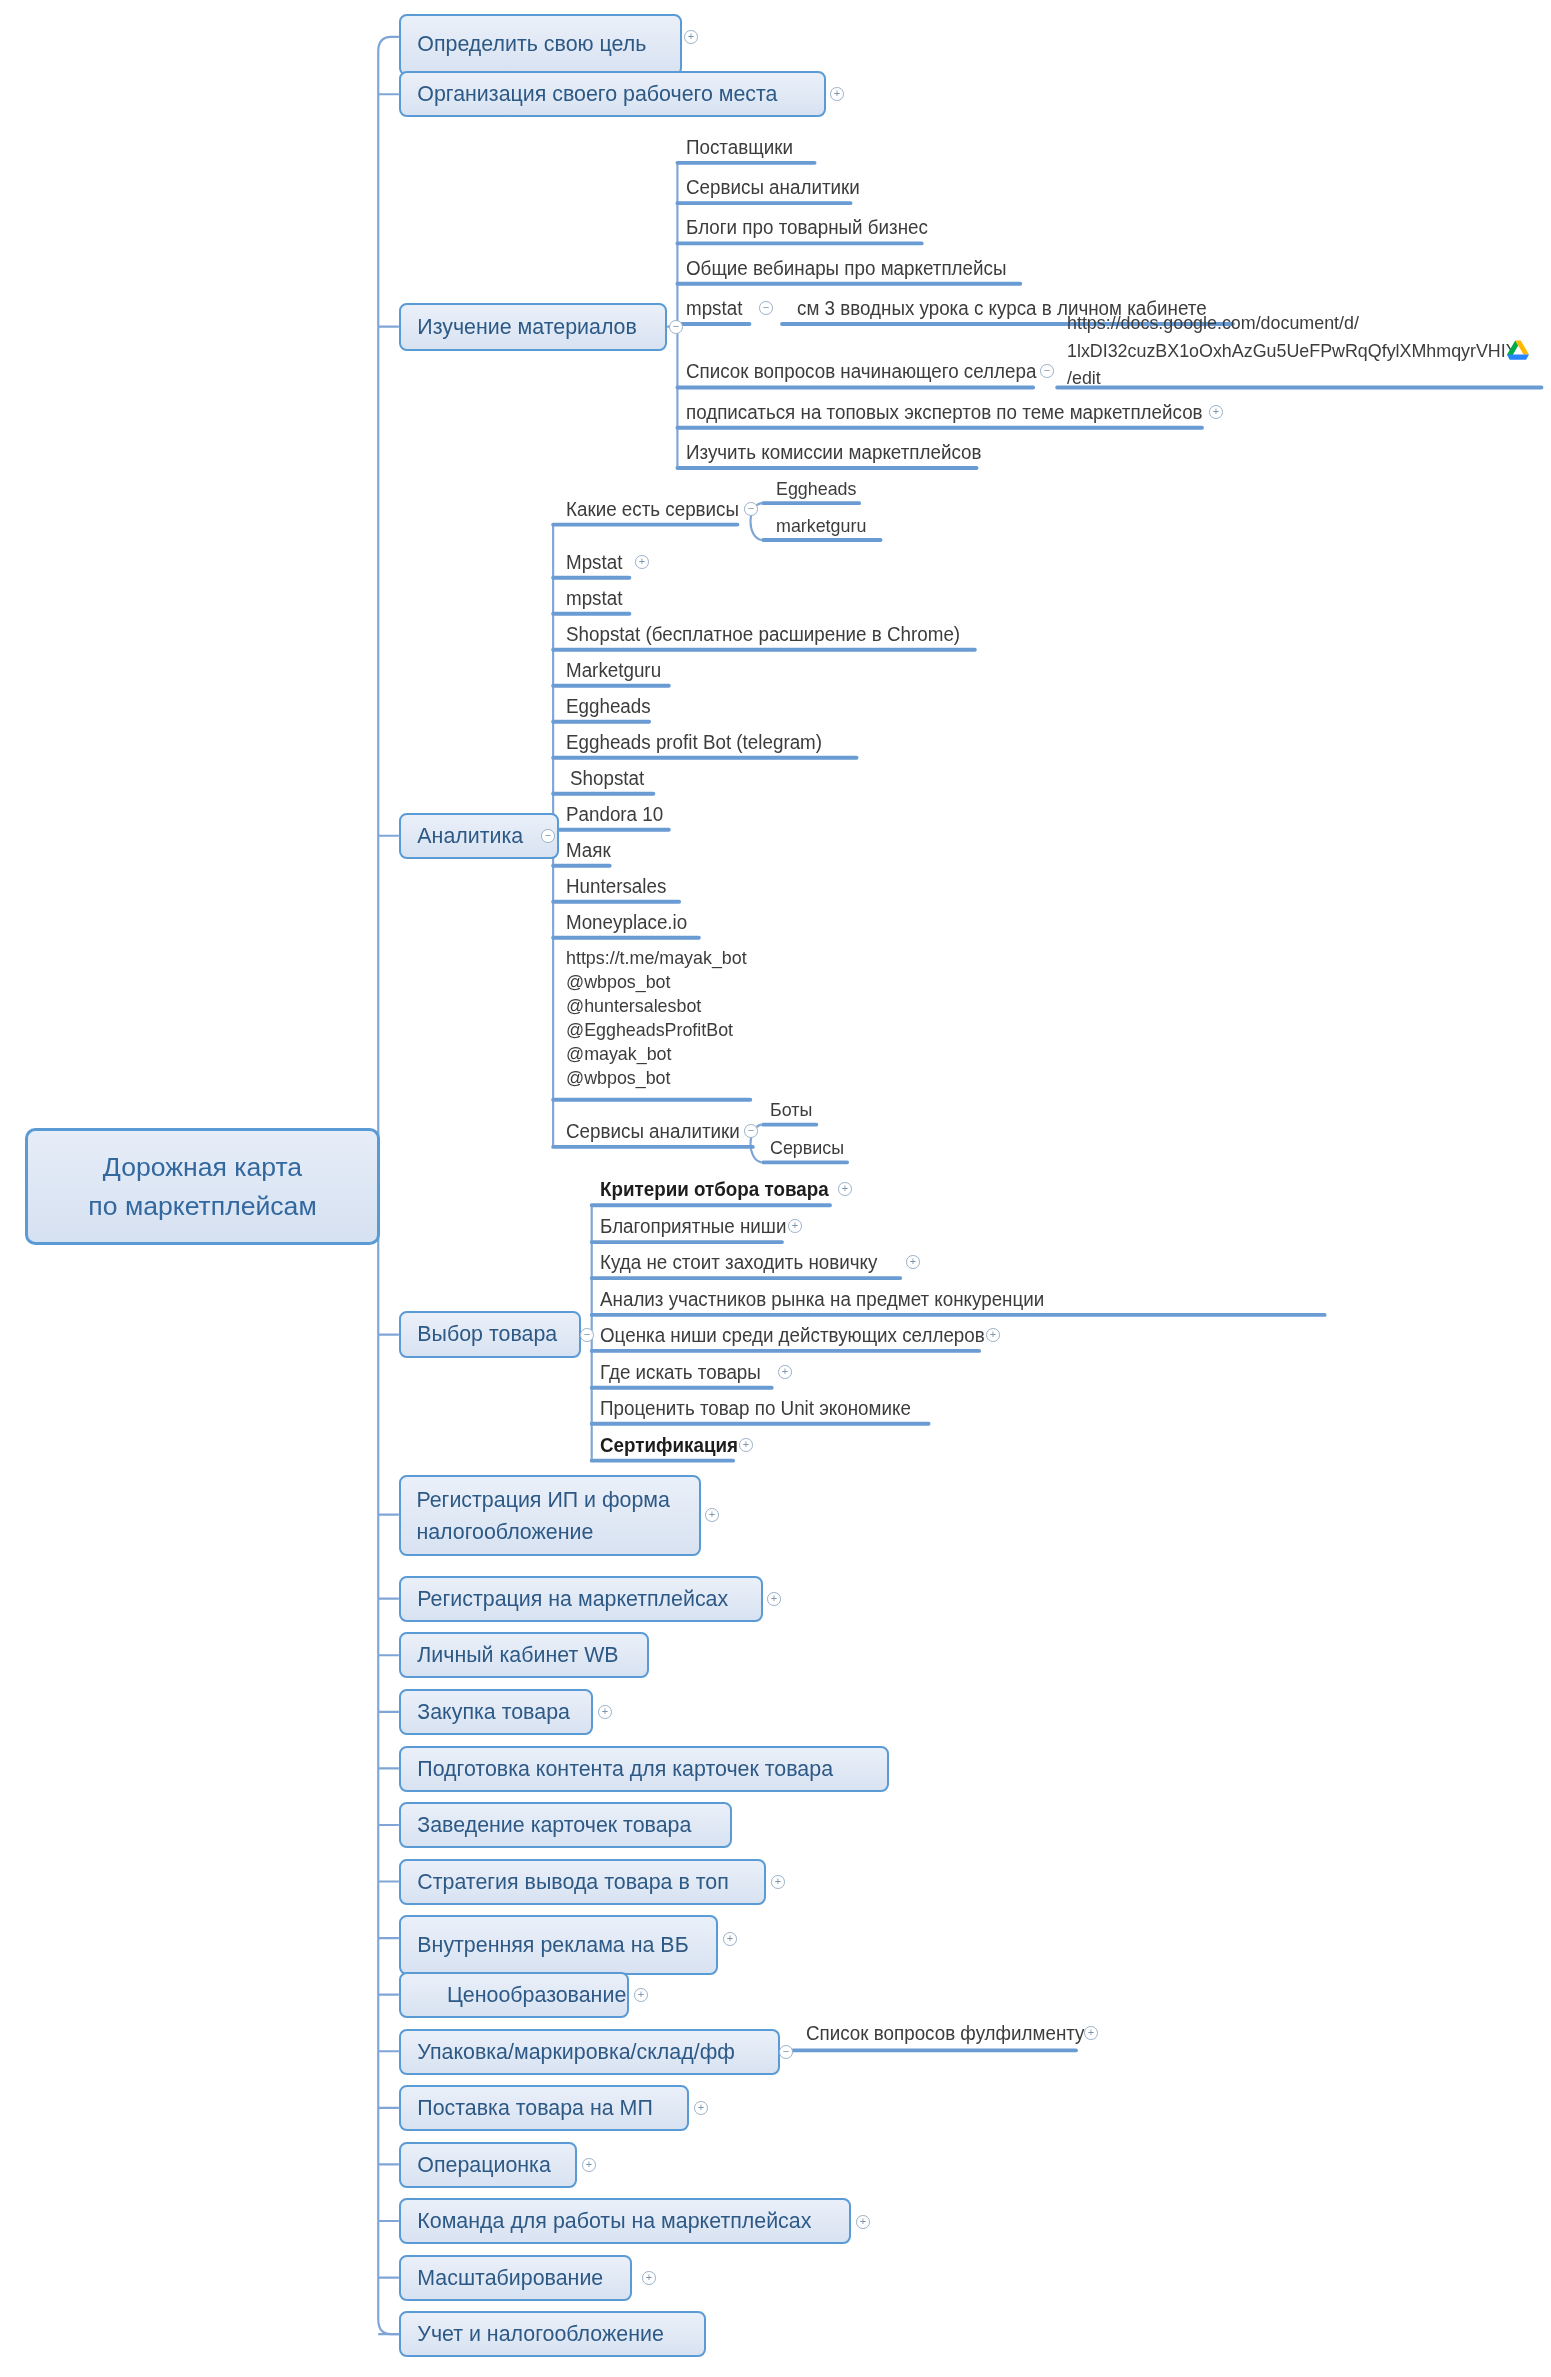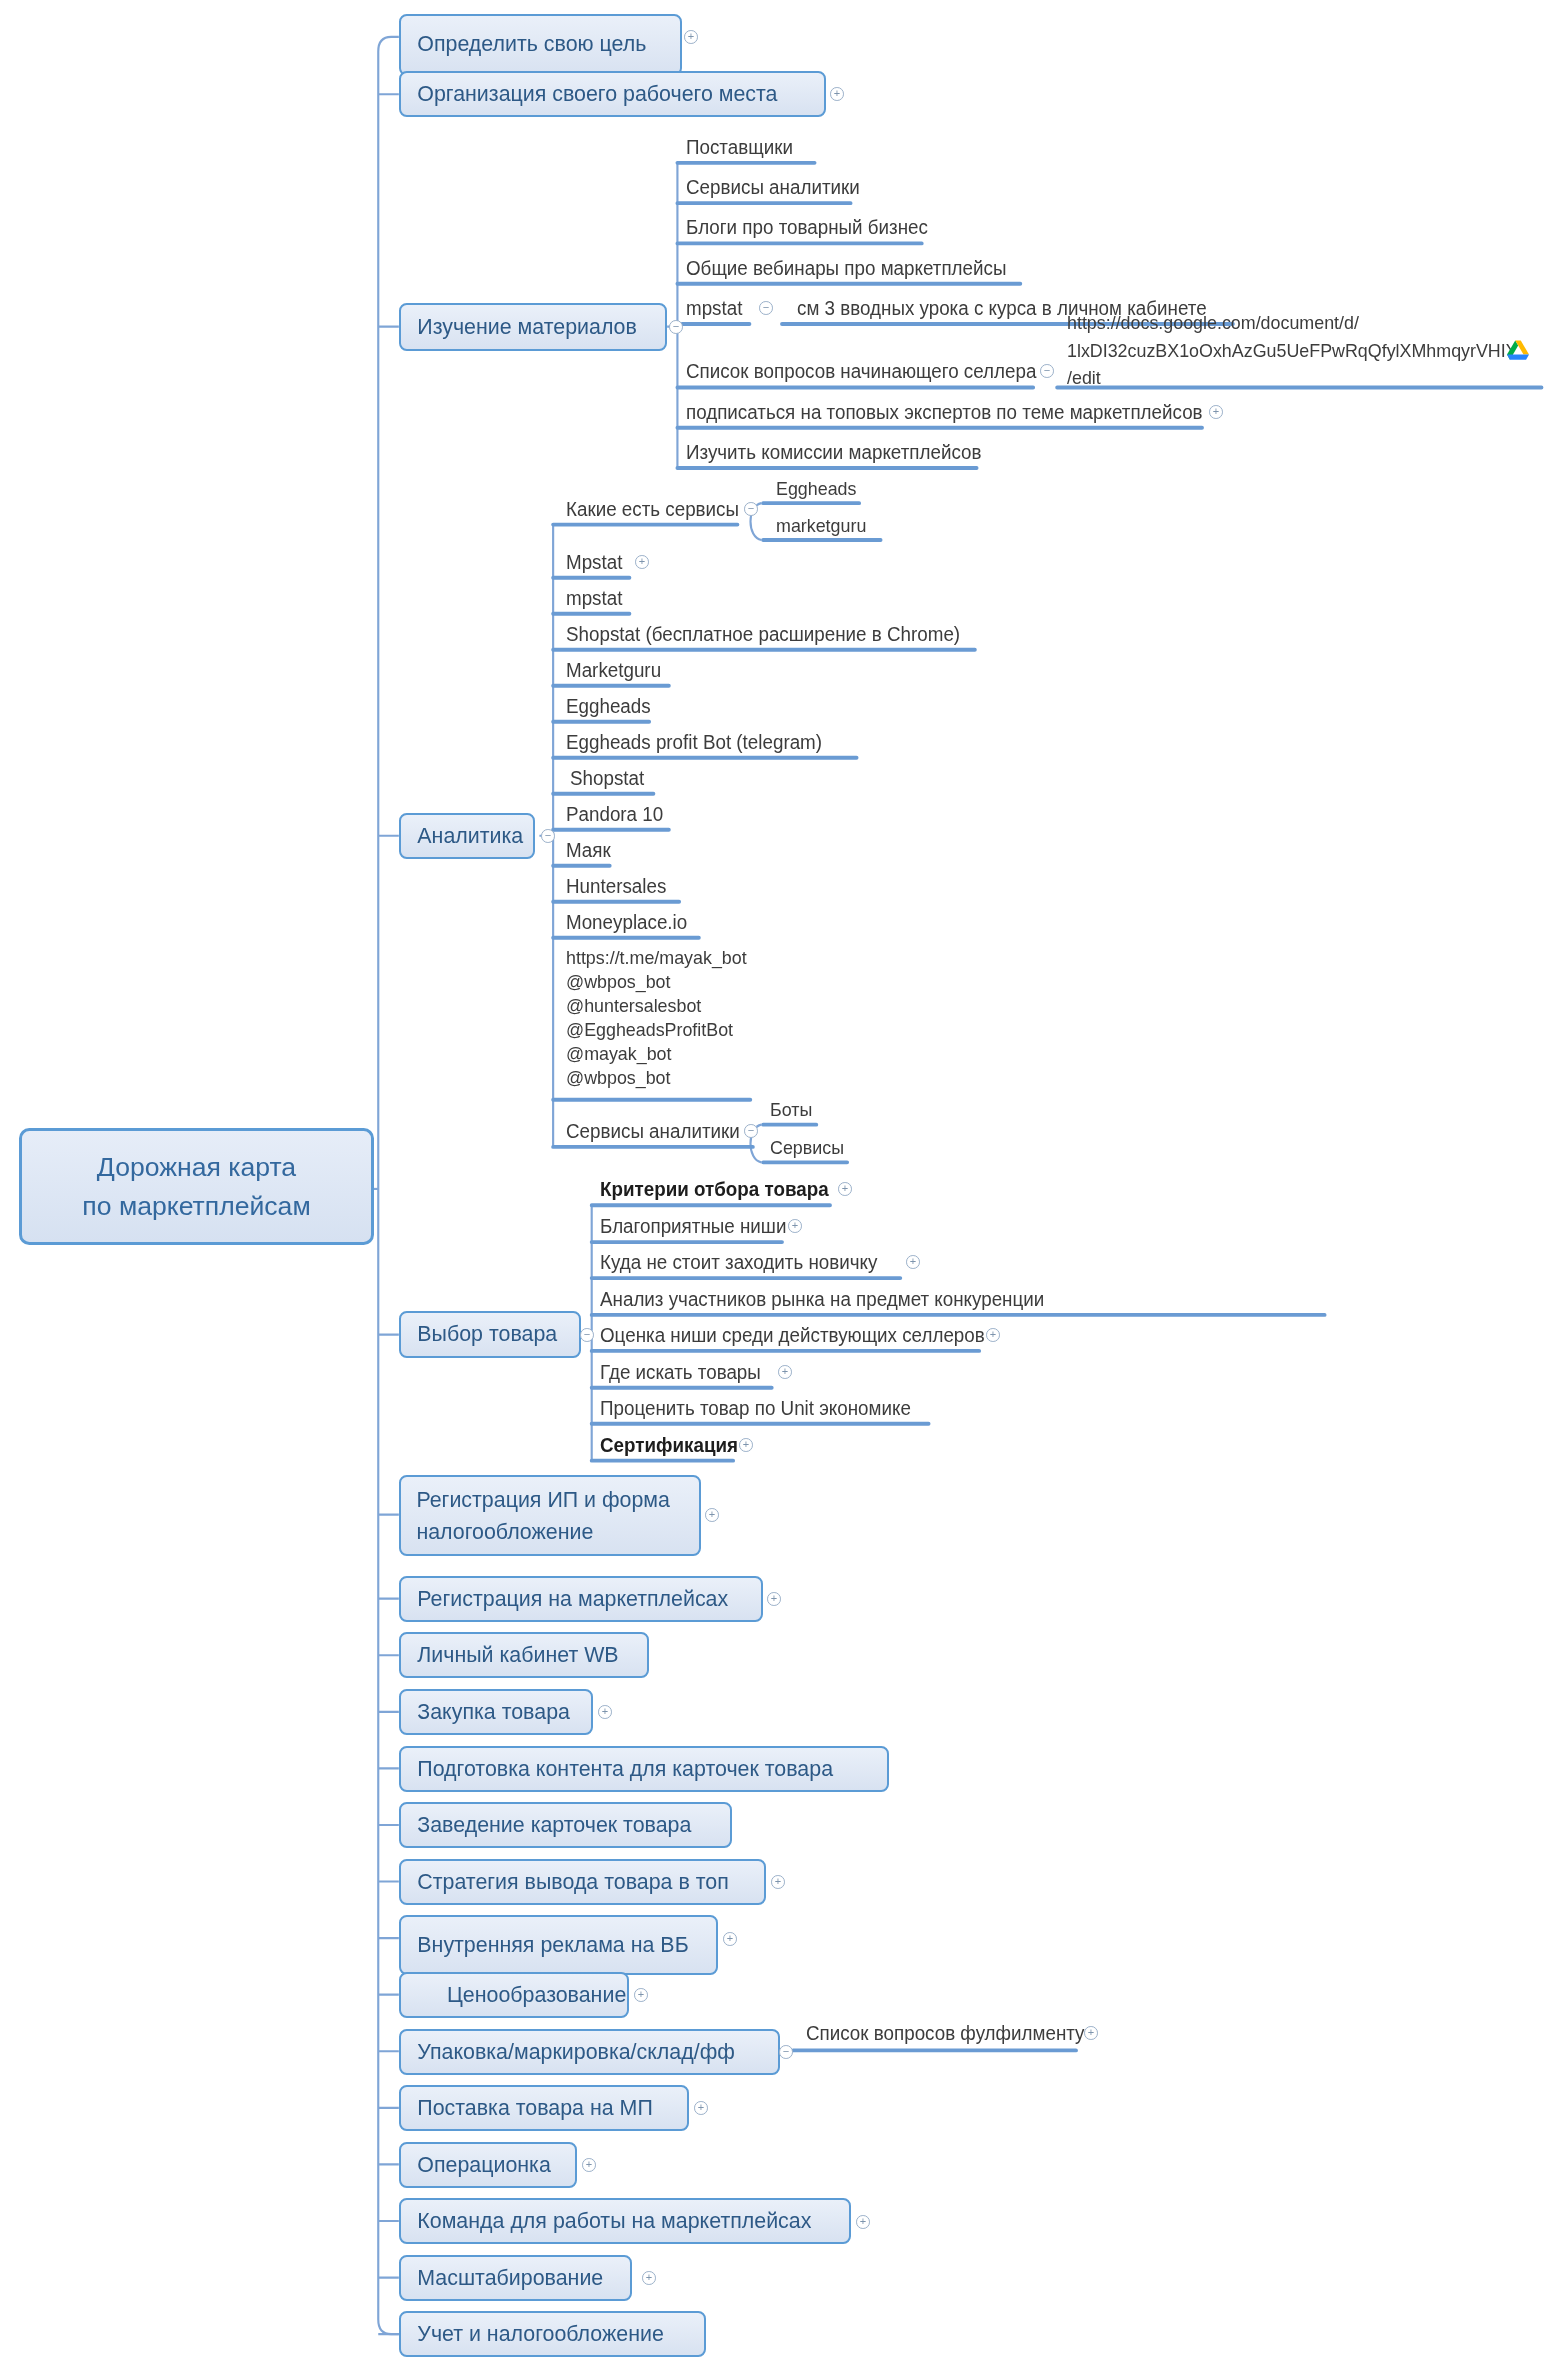--- a/index.html
+++ b/index.html
@@ -8,21 +8,21 @@
   svg.wires{position:absolute;left:0;top:0;pointer-events:none;}
   .box{position:absolute;box-sizing:border-box;display:flex;align-items:center;
        background:linear-gradient(180deg,#eaf0f9 0%,#d8e2f1 100%);
        border:2.1px solid #5b9bd5;border-radius:7.7px;
        color:#2d5986;font-size:21.4px;padding:0 16.3px;white-space:nowrap;}
   .box.two{white-space:normal;line-height:32px;padding:0 15.4px;}
   .rootbox{position:absolute;box-sizing:border-box;display:flex;flex-direction:column;
        justify-content:center;align-items:center;text-align:center;
        background:linear-gradient(180deg,#e6edf8 0%,#d6e1f1 100%);
        border:3.4px solid #5b9bd5;border-radius:10.3px;
-       color:#33689e;font-size:26.6px;line-height:39px;white-space:nowrap;}
+       color:#33689e;font-size:26.6px;line-height:39px;white-space:nowrap;margin-left:6px;}
   .leaf{position:absolute;height:26px;line-height:26px;font-size:20px;color:#3c3c3c;
         white-space:nowrap;transform:scaleX(.94);transform-origin:left center;}
   .leaf.sm{font-size:19px;}
   .leaf.b{font-weight:700;color:#1d1d1d;}
   .multi{position:absolute;font-size:19px;line-height:24px;color:#3c3c3c;white-space:nowrap;
          transform:scaleX(.94);transform-origin:left top;}
   .ci{position:absolute;width:13.7px;height:13.7px;border-radius:50%;background:#ffffff;
       border:1.3px solid #9ab0c9;box-sizing:border-box;color:#7d94ad;
       font-size:11px;line-height:10.3px;text-align:center;font-weight:400;z-index:3;}
   .dicon{position:absolute;z-index:2;}
@@ -55,21 +55,21 @@
   </svg>
 
   <div class="rootbox" style="left:19px;top:1128px;width:355px;height:117px;">
     <div>Дорожная карта</div>
     <div>по маркетплейсам</div>
   </div>
 
   <div class="box" style="left:399px;top:13.7px;width:283px;height:62px;">Определить свою цель</div>
   <div class="box" style="left:399px;top:71px;width:427px;height:46px;">Организация своего рабочего места</div>
   <div class="box" style="left:399px;top:303px;width:268px;height:48px;">Изучение материалов</div>
-  <div class="box" style="left:399px;top:813px;width:136px;height:46px;">Аналитика</div>
+  <div class="box" style="left:399px;top:813px;width:160px;height:46px;">Аналитика</div>
   <div class="box" style="left:399px;top:1311px;width:182px;height:47px;">Выбор товара</div>
   <div class="box two" style="left:399px;top:1475px;width:302px;height:81px;">Регистрация ИП и форма налогообложение</div>
   <div class="box" style="left:399px;top:1576px;width:364px;height:46px;">Регистрация на маркетплейсах</div>
   <div class="box" style="left:399px;top:1632px;width:250px;height:46px;">Личный кабинет WB</div>
   <div class="box" style="left:399px;top:1689px;width:194px;height:46px;">Закупка товара</div>
   <div class="box" style="left:399px;top:1746px;width:490px;height:46px;">Подготовка контента для карточек товара</div>
   <div class="box" style="left:399px;top:1859px;width:367px;height:46px;">Стратегия вывода товара в топ</div>
   <div class="box" style="left:399px;top:1802px;width:333px;height:46px;">Заведение карточек товара</div>
   <div class="box" style="left:399px;top:1915px;width:319px;height:60px;">Внутренняя реклама на ВБ</div>
   <div class="box" style="left:399px;top:1972px;width:230px;height:46px;padding-left:46px;">Ценообразование</div>

